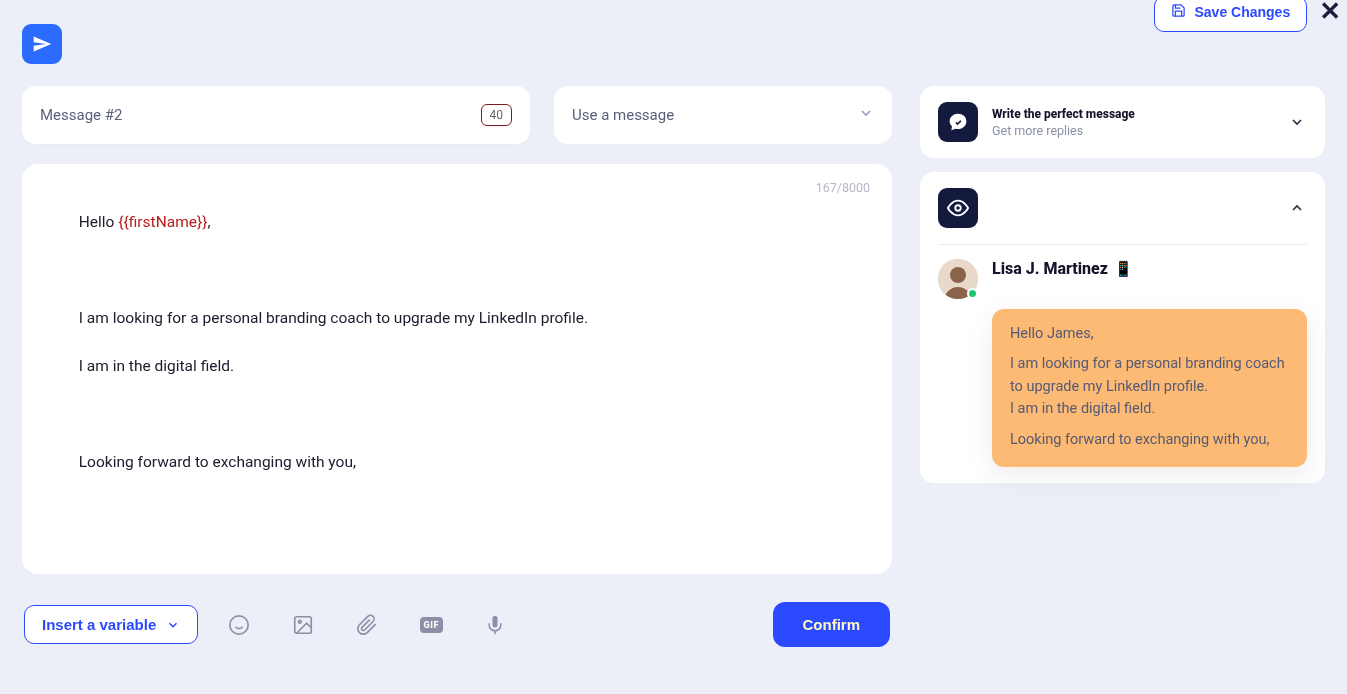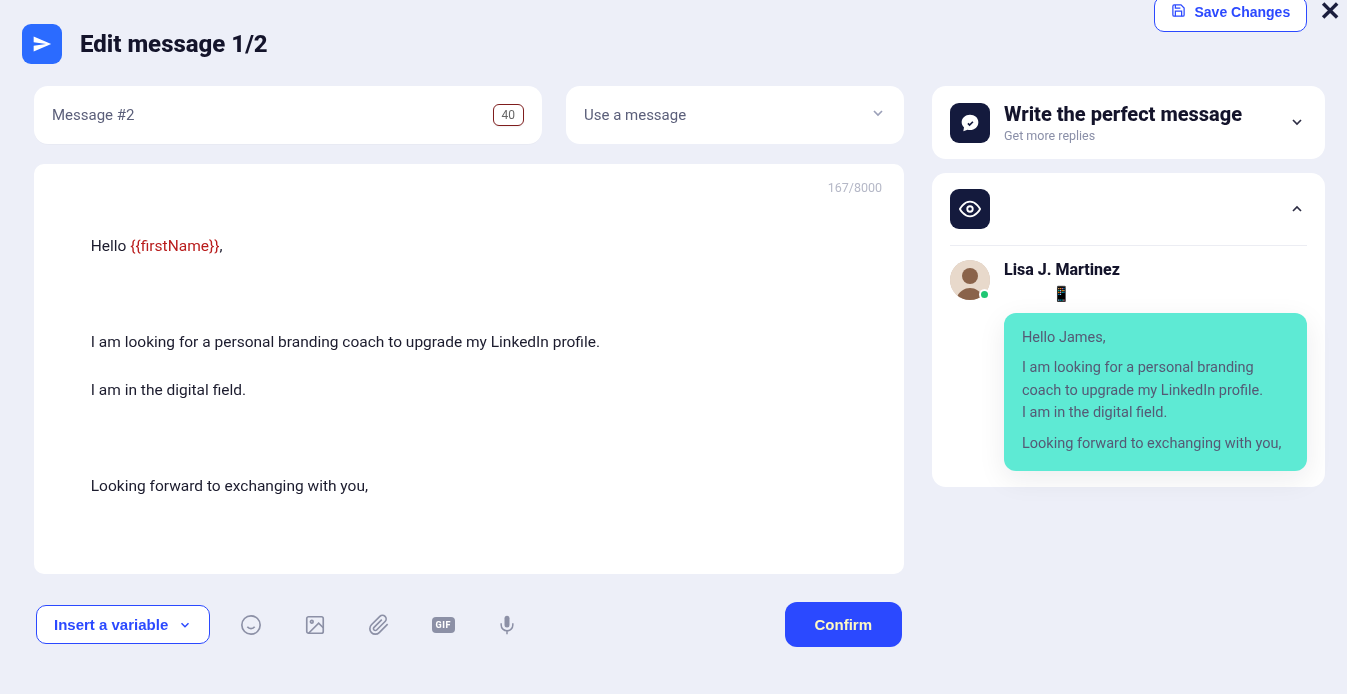--- a/index.html
+++ b/index.html
@@ -42,37 +42,37 @@
   .header-icon {
     width: 40px; height: 40px; background: #2b6bff; border-radius: 9px;
     display: flex; align-items: center; justify-content: center;
   }
   .header-title { font-size: 24px; font-weight: 800; color: #14142b; }
   .main {
     display: flex;
     padding: 12px 22px 0 22px;
     gap: 28px;
   }
-  .left-col { flex: 0 0 870px; display: flex; flex-direction: column; margin-left: 12px; }
+  .left-col { flex: 0 0 870px; display: flex; flex-direction: column; }
   .row1 { display: flex; gap: 24px; }
   .msg-box, .tpl-box {
     background: #fff; border-radius: 14px; height: 58px;
     display: flex; align-items: center; padding: 0 18px;
     color: #5b5f7a; font-size: 15px;
   }
   .msg-box { flex: 0 0 508px; justify-content: space-between; box-shadow: 0 1px 0 rgba(0,0,0,0.02); }
   .msg-count {
     background: #fff; border: 1px solid #7f1d1d; border-radius: 6px;
     padding: 3px 8px; font-size: 12px; color: #666; box-shadow: 0 1px 2px rgba(0,0,0,0.06);
   }
   .tpl-box { flex: 1; position: relative; cursor: pointer; }
   .tpl-chevron { position: absolute; right: 18px; color: #9ba0b8; }
   .editor {
-    background: #fff; border-radius: 10px; margin-top: 20px;
-    padding: 32px 26px; height: 410px; position: relative;
+    background: #fff; border-radius: 16px; margin-top: 20px;
+    padding: 8px 26px; height: 410px; position: relative;
     font-size: 15.5px; color: #1c1c2e; line-height: 1.55;
   }
   .editor .counter {
     position: absolute; top: 14px; right: 22px; font-size: 12.5px; color: #b5b8c7;
   }
   .editor-content { margin-top: 14px; white-space: pre-wrap; }
   .var-token { color: #b91c1c; }
   .toolbar {
     display: flex; align-items: center; gap: 18px;
     padding: 28px 2px 0 2px;
@@ -91,38 +91,38 @@
   }
   .right-col { flex: 1; display: flex; flex-direction: column; gap: 14px; }
   .card {
     background: #fff; border-radius: 14px; padding: 16px 18px;
   }
   .card-head { display: flex; align-items: center; gap: 14px; position: relative; }
   .card-icon {
     width: 40px; height: 40px; background: #141a3d; border-radius: 9px;
     display: flex; align-items: center; justify-content: center;
   }
-  .card-title { font-weight: 800; font-size: 20px; color: #14142b; }
+  .card-title { font-weight: 800; font-size: 12px; color: #14142b; }
   .card-sub { font-size: 12.5px; color: #8a8fa8; margin-top: 2px; }
   .card-chevron { position: absolute; right: 2px; top: 12px; color: #2d2d44; }
   .divider { border: none; border-top: 1px solid #ecedf3; margin: 16px 0 14px 0; }
   .preview-row { display: flex; align-items: flex-start; gap: 14px; }
   .avatar {
     width: 40px; height: 40px; border-radius: 50%; background: #d7c6b8;
     position: relative; overflow: hidden;
   }
   .avatar svg { width: 100%; height: 100%; }
   .presence {
     position: absolute; right: 0; bottom: 0; width: 11px; height: 11px;
     background: #1ec773; border: 2px solid #fff; border-radius: 50%;
   }
-  .prospect-name { font-weight: 800; font-size: 16px; color: #14142b; display: flex; align-items: center; gap: 6px; flex-direction: column; }
+  .prospect-name { font-weight: 800; font-size: 16px; color: #14142b; display: flex; align-items: flex-end; gap: 6px; }
   .phone-emoji { font-size: 15px; }
   .bubble {
-    margin-top: 10px; background: #5eead4; border-radius: 12px;
+    margin-top: 10px; background: #fdba74; border-radius: 12px;
     box-shadow: 0 8px 28px rgba(20,20,43,0.08);
     padding: 14px 18px 16px 18px;
     color: #555a75; font-size: 14.5px; line-height: 1.55;
     margin-left: 54px;
   }
   .bubble p { margin-bottom: 8px; }
 </style>
 </head>
 <body>
 
@@ -139,21 +139,20 @@
   </button>
   <span class="close-x">✕</span>
 </div>
 
 <div class="header">
   <div class="header-icon">
     <svg width="20" height="20" viewBox="0 0 24 24" fill="#fff">
         <path d="M2 21l21-9L2 3v7l15 2-15 2v7z"></path>
       </svg>
   </div>
-  <div class="header-title">Edit message 1/2</div>
 </div>
 
 <div class="main">
   <div class="left-col">
     <div class="row1">
       <div class="msg-box">
         <span>Message #2</span>
         <span class="msg-count">40</span>
       </div>
       <div class="tpl-box">

